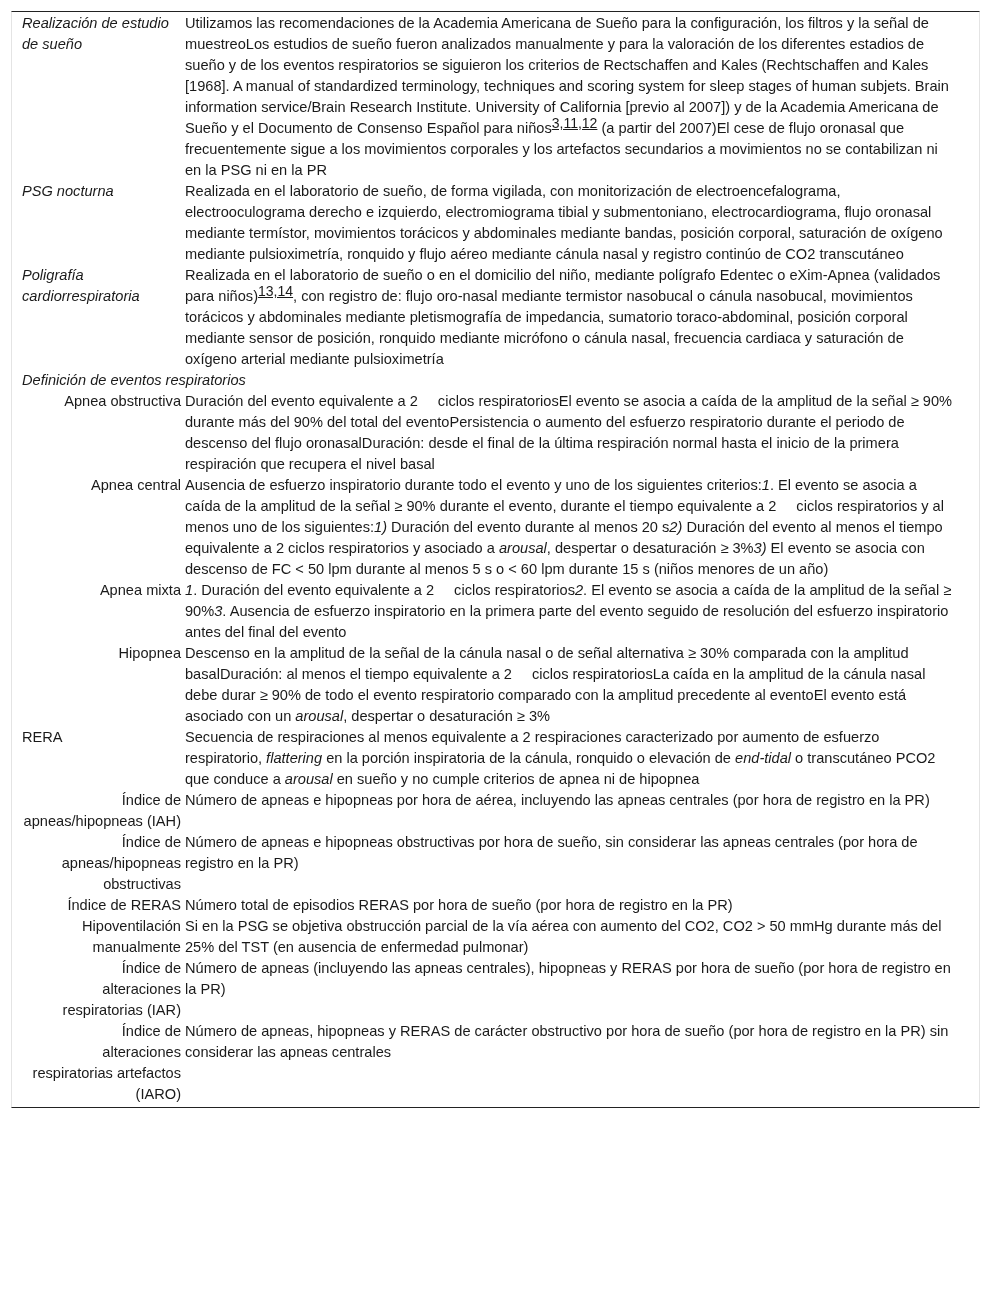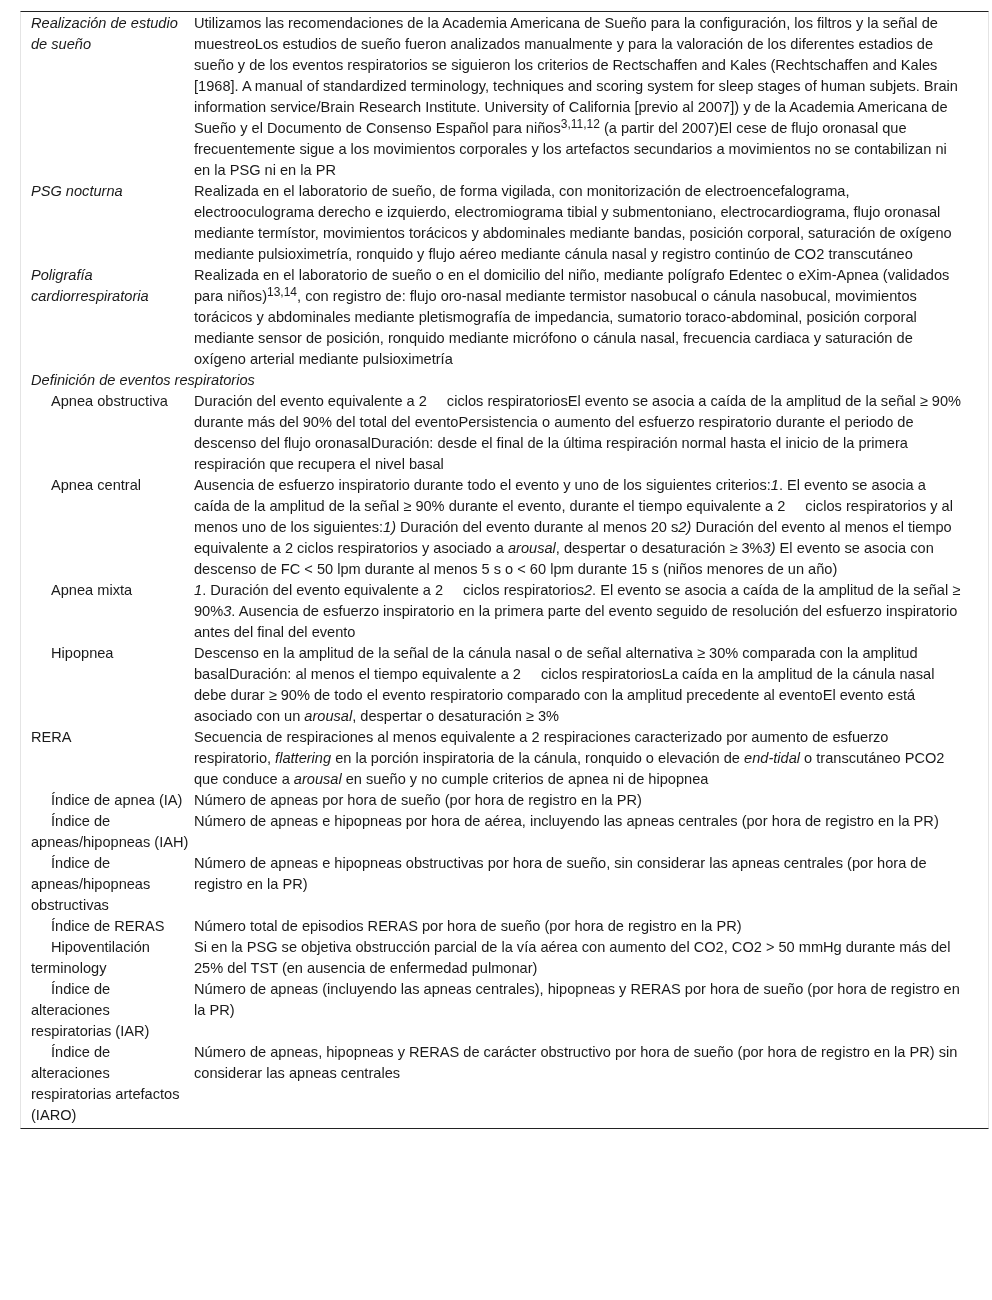--- a/index.html
+++ b/index.html
@@ -2,35 +2,35 @@
 <html><head>
 <meta charset="utf-8">
 <style>
   html, body { margin: 0; padding: 0; background: #ffffff; }
   body {
     width: 992px; height: 1300px; position: relative; overflow: hidden;
     font-family: "Liberation Sans", sans-serif;
     font-size: 14.6px; line-height: 21px; color: #1a1a1a;
   }
   .table-wrap {
-    position: absolute; left: 20px; top: 11px; width: 969px;
+    position: absolute; left: 11px; top: 11px; width: 969px;
     border-top: 1.5px solid #222;
     border-bottom: 1.5px solid #222;
     border-left: 1px solid #e4e4e4;
     border-right: 1px solid #e4e4e4;
     box-sizing: border-box;
   }
   table { border-collapse: collapse; width: 100%; }
   td { vertical-align: top; padding: 0; }
   td.term { width: 173px; padding-left: 10px; padding-right: 4px; box-sizing: border-box; }
   td.def { padding-right: 26px; }
   tr.first td { padding-top: 1px; }
-  .indent { text-indent: 20px; display: block; }
+  .indent { text-indent: 20px; display: block; text-align: right; }
   .it { font-style: italic; }
-  sup { font-size: 12px; line-height: 0; vertical-align: 5px; }
+  sup { font-size: 14px; line-height: 0; vertical-align: 5px; text-decoration: underline; }
   .gap { display: inline-block; width: 20px; }
   td.section { padding-left: 10px; font-style: italic; margin-top: 7px; }
   tr.last td { padding-bottom: 2px; }
 </style>
 </head>
 <body>
 
 <div class="table-wrap">
   <table>
     <tbody id="tbody">
@@ -72,45 +72,39 @@
             <span class="indent">Hipopnea</span>
           </td>
           <td class="def"><span>Descenso en la amplitud de la señal de la cánula nasal o de señal alternativa ≥ 30% comparada con la amplitud basalDuración: al menos el tiempo equivalente a 2</span><span class="gap"></span><span>ciclos respiratoriosLa caída en la amplitud de la cánula nasal debe durar ≥ 90% de todo el evento respiratorio comparado con la amplitud precedente al eventoEl evento está asociado con un </span><span class="it">arousal</span><span>, despertar o desaturación ≥ 3%</span></td>
         </tr>
         <tr>
           <td class="term"><span>RERA</span></td>
           <td class="def"><span>Secuencia de respiraciones al menos equivalente a 2 respiraciones caracterizado por aumento de esfuerzo respiratorio, </span><span class="it">flattering</span><span> en la porción inspiratoria de la cánula, ronquido o elevación de </span><span class="it">end-tidal</span><span> o transcutáneo PCO2 que conduce a </span><span class="it">arousal</span><span> en sueño y no cumple criterios de apnea ni de hipopnea</span></td>
         </tr>
         <tr>
           <td class="term">
-            <span class="indent">Índice de apnea (IA)</span>
-          </td>
-          <td class="def"><span>Número de apneas por hora de sueño (por hora de registro en la PR)</span></td>
-        </tr>
-        <tr>
-          <td class="term">
             <span class="indent">Índice de apneas/hipopneas (IAH)</span>
           </td>
           <td class="def"><span>Número de apneas e hipopneas por hora de aérea, incluyendo las apneas centrales (por hora de registro en la PR)</span></td>
         </tr>
         <tr>
           <td class="term">
             <span class="indent">Índice de apneas/hipopneas obstructivas</span>
           </td>
           <td class="def"><span>Número de apneas e hipopneas obstructivas por hora de sueño, sin considerar las apneas centrales (por hora de registro en la PR)</span></td>
         </tr>
         <tr>
           <td class="term">
             <span class="indent">Índice de RERAS</span>
           </td>
           <td class="def"><span>Número total de episodios RERAS por hora de sueño (por hora de registro en la PR)</span></td>
         </tr>
         <tr>
           <td class="term">
-            <span class="indent">Hipoventilación terminology</span>
+            <span class="indent">Hipoventilación manualmente</span>
           </td>
           <td class="def"><span>Si en la PSG se objetiva obstrucción parcial de la vía aérea con aumento del CO2, CO2 &gt; 50 mmHg durante más del 25% del TST (en ausencia de enfermedad pulmonar)</span></td>
         </tr>
         <tr>
           <td class="term">
             <span class="indent">Índice de alteraciones respiratorias (IAR)</span>
           </td>
           <td class="def"><span>Número de apneas (incluyendo las apneas centrales), hipopneas y RERAS por hora de sueño (por hora de registro en la PR)</span></td>
         </tr>
         <tr class="last">

